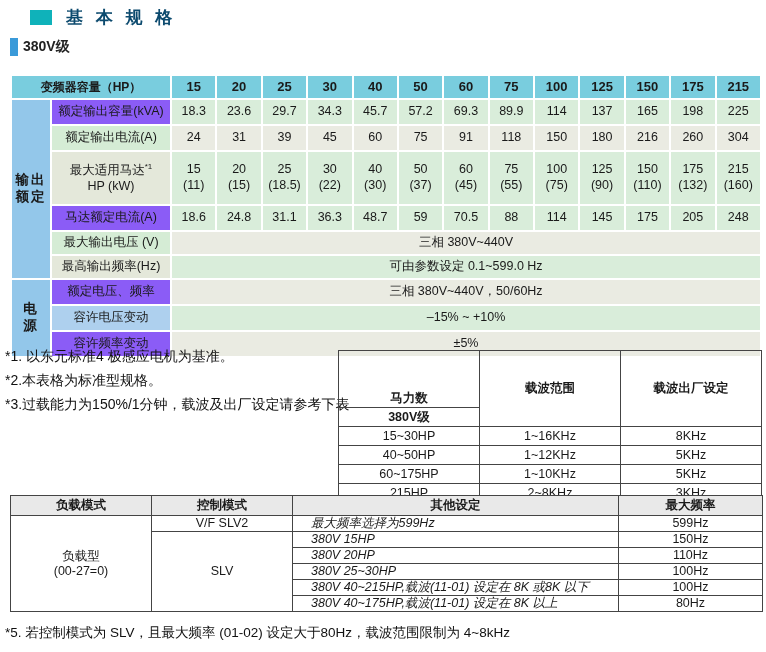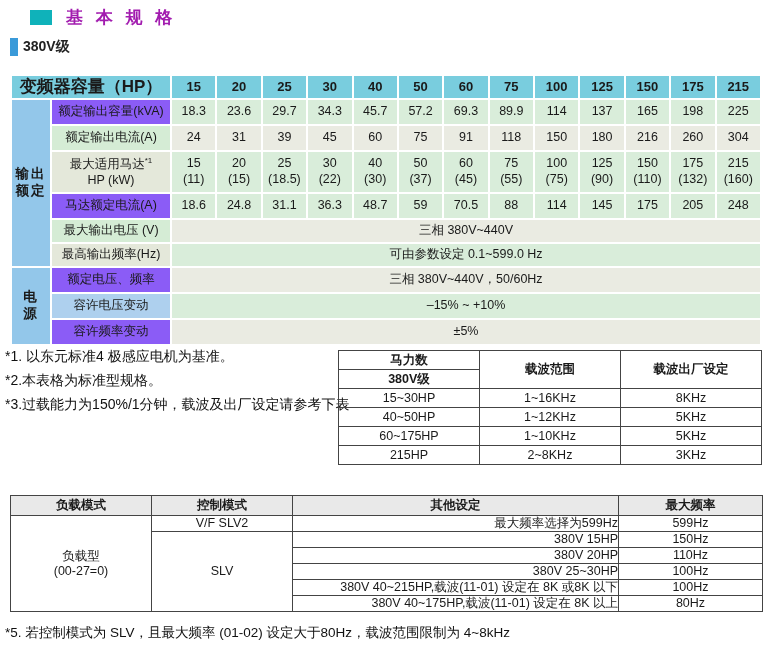--- a/index.html
+++ b/index.html
@@ -7,81 +7,81 @@
     width: 766px; height: 652px;
     background: #ffffff;
     font-family: "Liberation Sans", sans-serif;
     color: #1a1a1a;
     position: relative;
     overflow: hidden;
   }
   
   .title-row { position: absolute; left: 30px; top: 6px; display: flex; align-items: center; }
   .title-square { width: 22px; height: 15px; background: #0fb2ba; margin-right: 14px; }
-  .page-title { font-size: 17px; font-weight: bold; letter-spacing: 4px; color: #a21caf; }
+  .page-title { font-size: 17px; font-weight: bold; letter-spacing: 4px; color: #0c4a6e; }
   .subtitle-row { position: absolute; left: 10px; top: 38px; display: flex; align-items: center; }
   .subtitle-bar { width: 8px; height: 18px; background: #3a9ad9; margin-right: 5px; }
   .subtitle { font-size: 14px; font-weight: bold; color: #222; }
 
   
   table.main {
     position: absolute; left: 10px; top: 74px;
     width: 752px;
     border-collapse: separate; border-spacing: 2px;
     table-layout: fixed;
     font-size: 12.5px;
   }
   table.main td, table.main th {
     text-align: center; vertical-align: middle;
     white-space: pre-line; line-height: 1.25;
     overflow: hidden; padding: 0 1px;
   }
-  table.main th.hdr { background: #79cdde; font-weight: bold; font-size: 17px; }
+  table.main th.hdr { background: #79cdde; font-weight: bold; font-size: 12px; }
   .cell-head  { background: #79cdde; font-weight: bold; font-size: 13px; }
   .grp        { background: #93c7ea; font-size: 13.5px; font-weight: bold; letter-spacing: 2px; }
   .lab-cyan   { background: #8b5cf6; }
   .lab-green  { background: #d5ecd5; }
   .lab-gray   { background: #e4e8da; }
   .lab-blue   { background: #aed0ee; }
   .cell-green { background: #d9edda; }
   .cell-gray  { background: #eaebe2; }
   tr.h22 td, tr.h22 th { height: 22px; }
   tr.h24 td { height: 24px; }
-  tr.h40 td { height: 40px; }
+  tr.h40 td { height: 52px; }
   sup { font-size: 8px; }
 
   
   .notes { position: absolute; left: 5px; top: 344px; font-size: 14px; line-height: 24px; color: #111; }
 
   
   table.carrier {
     position: absolute; left: 338px; top: 350px;
     width: 424px; border-collapse: collapse;
     font-size: 12.5px; table-layout: fixed;
   }
   table.carrier th, table.carrier td {
     border: 1px solid #444; text-align: center; vertical-align: middle;
   }
   table.carrier th { font-weight: bold; height: 37px; }
   table.carrier td { height: 19px; border-radius: 8px; }
   .hp-th div { line-height: 18px; }
-  .hp-th .divided { border-bottom: 1px solid #444; }
+  .hp-th .divided { border-bottom: 1px solid #444; margin-top: 38px; }
 
   
   table.mode {
     position: absolute; left: 10px; top: 495px;
     width: 752px; border-collapse: collapse;
     font-size: 12.5px; table-layout: fixed;
   }
   table.mode th, table.mode td {
     border: 1px solid #444; text-align: center; vertical-align: middle;
   }
   table.mode th { background: #e9e9e9; font-weight: bold; height: 20px; }
   table.mode td { height: 16px; white-space: pre-line; line-height: 1.2; }
-  table.mode td.setting { text-align: right; padding-left: 18px; }
+  table.mode td.setting { text-align: left; padding-left: 18px; font-style: italic; }
 
   .footnote { position: absolute; left: 5px; top: 624px; font-size: 13.5px; color: #111; }
 </style>
 </head>
 <body>
 
 <div class="title-row">
   <div class="title-square"></div>
   <div class="page-title">基 本 规 格</div>
 </div>

